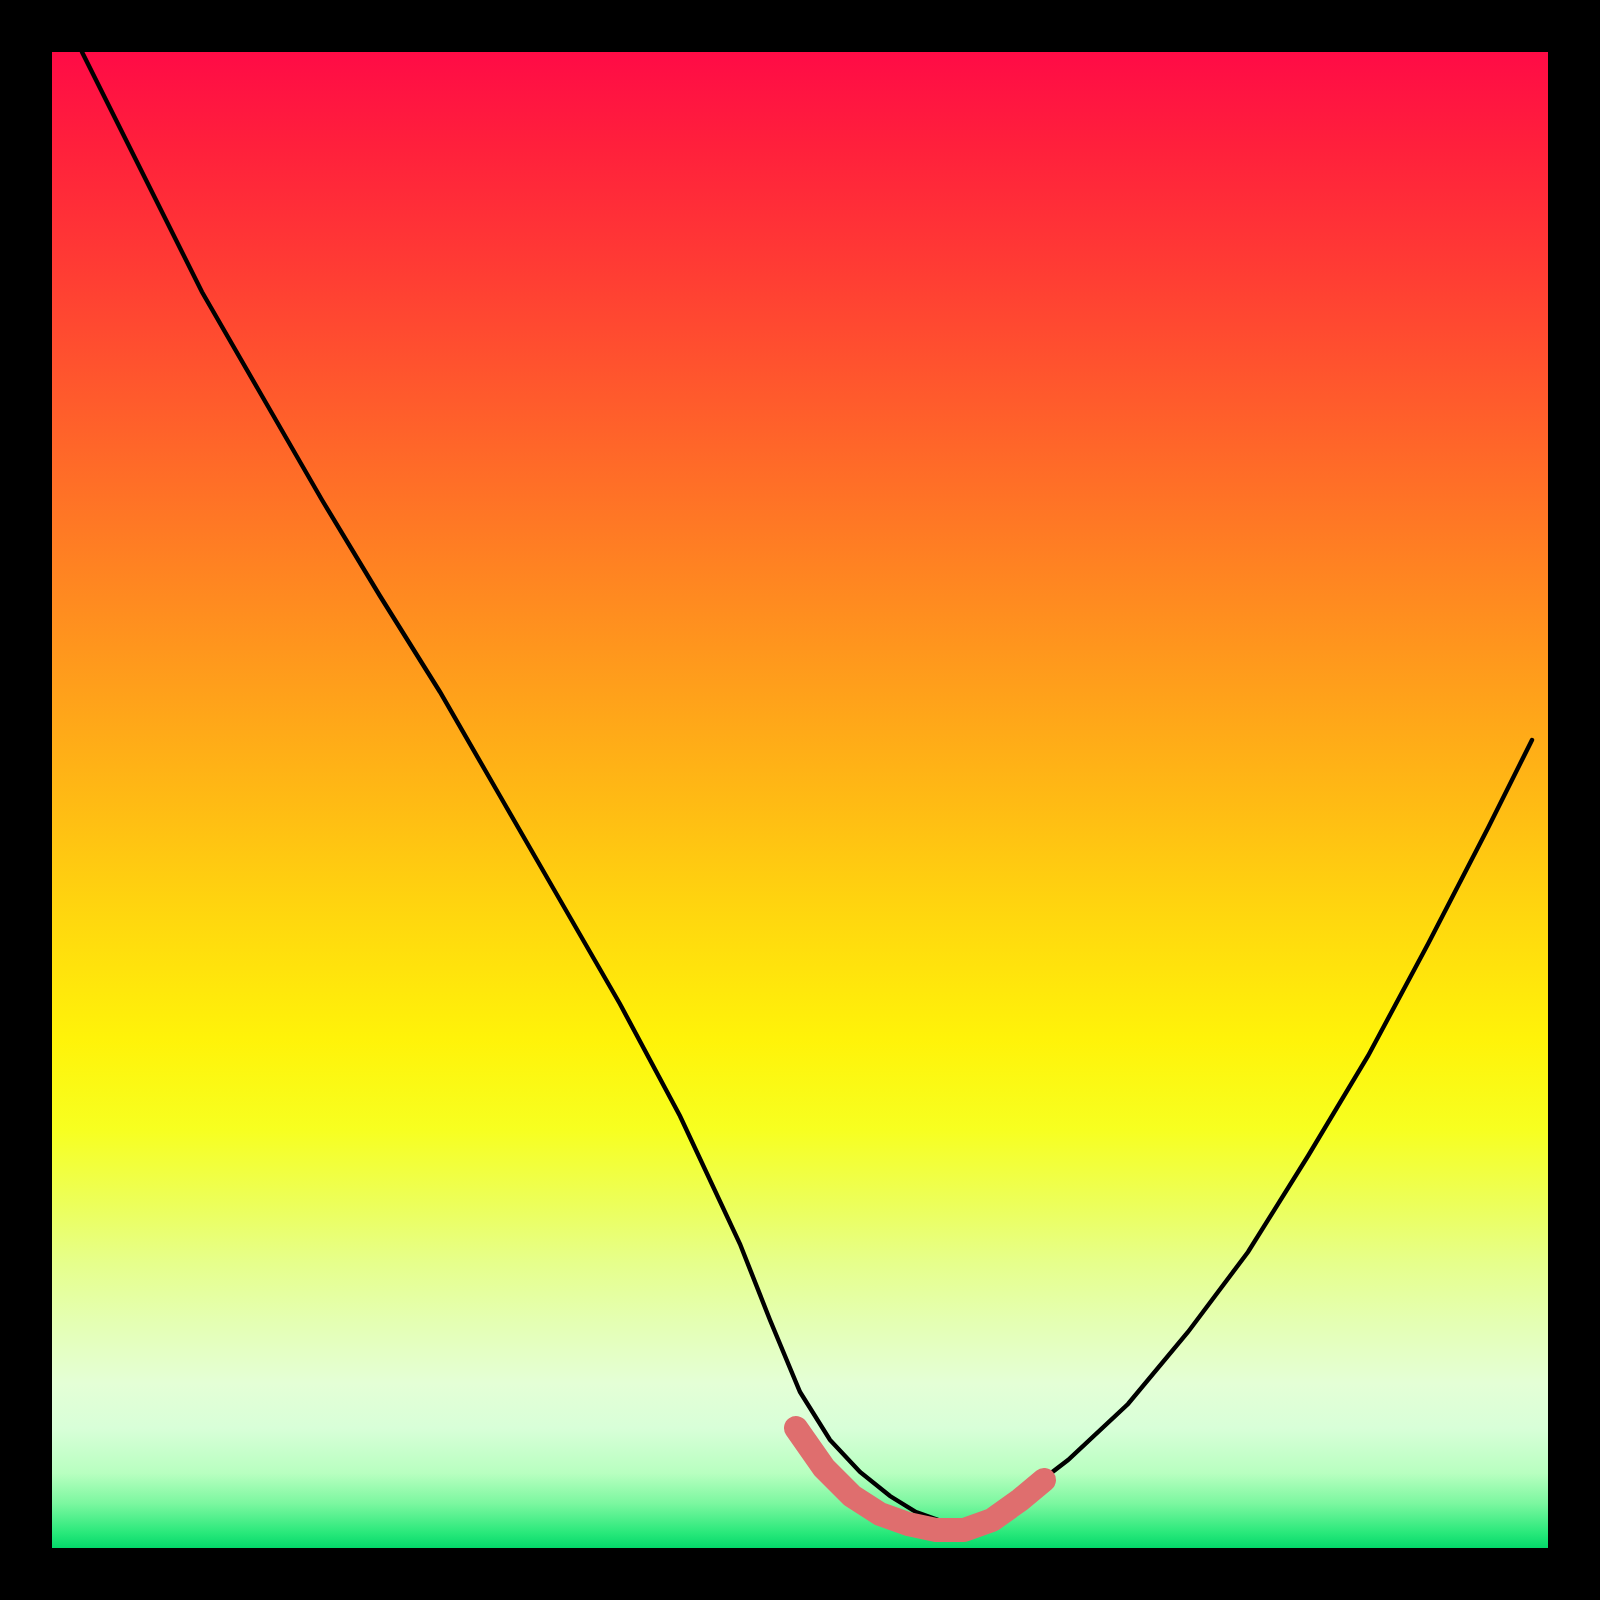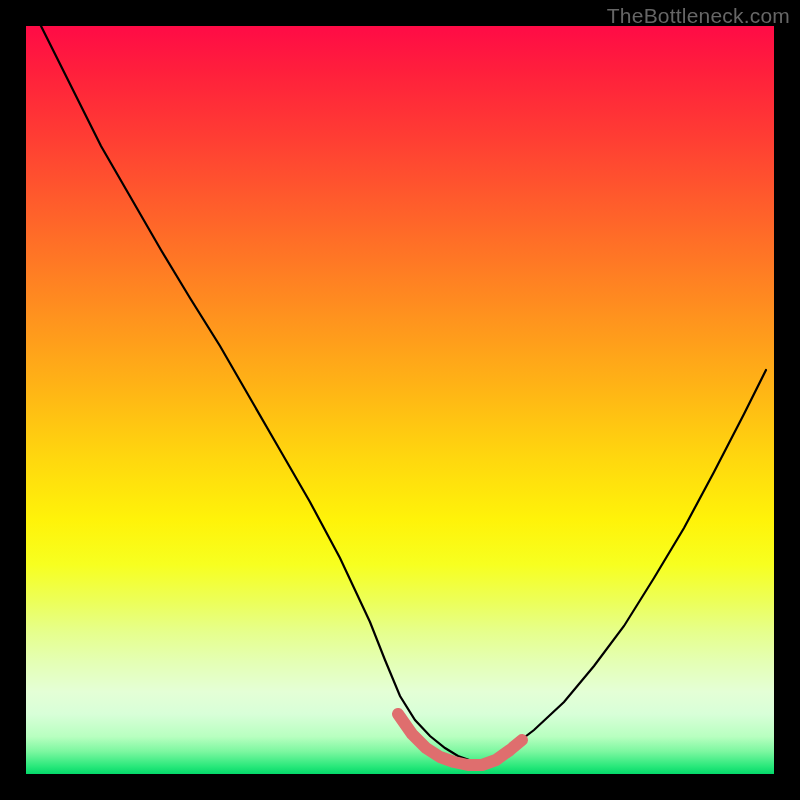--- a/index.html
+++ b/index.html
@@ -111,15 +111,14 @@
                L 428 736
                L 442 739
                L 456 739
                L 470 734
                L 484 724
                L 496 714" fill="none" stroke="#df6e6e" stroke-width="12" stroke-linecap="round" stroke-linejoin="round"></path>
     </svg>
 
   </div>
 
-  <div class="watermark">TheBottleneck.com</div>
 
 </div>
 
 </body></html>

